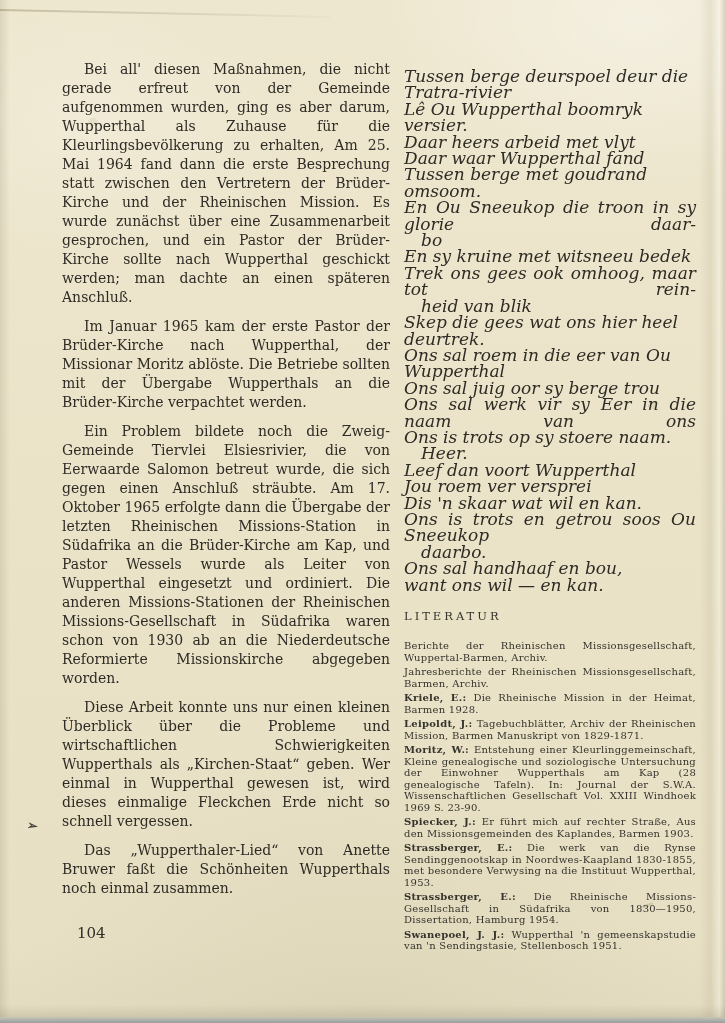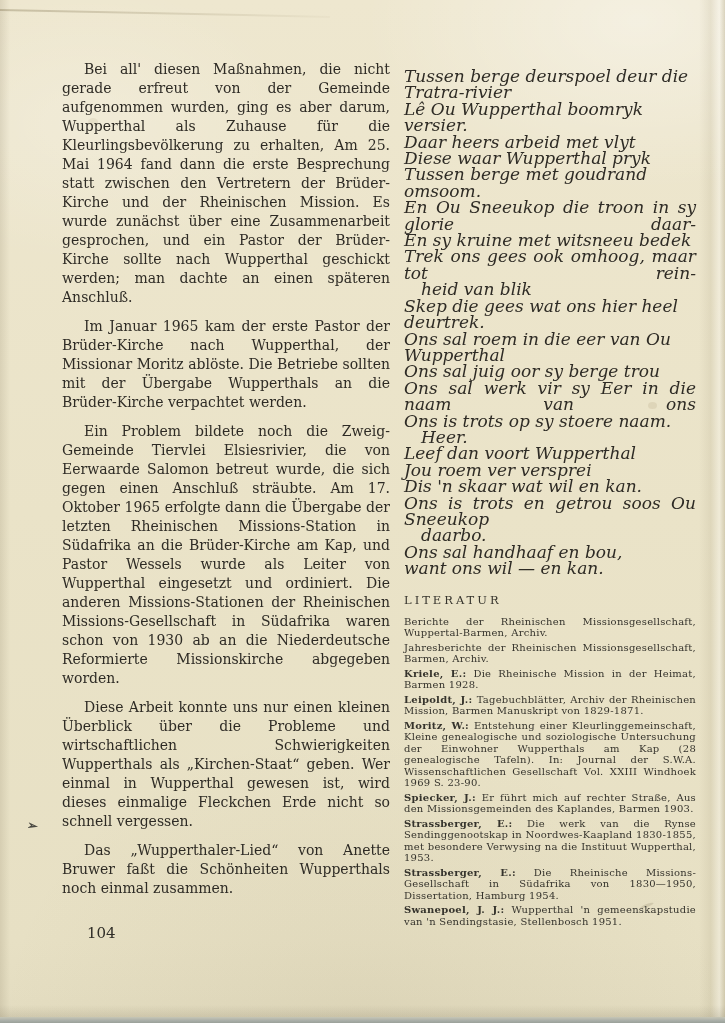--- a/index.html
+++ b/index.html
@@ -59,30 +59,30 @@
   .poem { font-size: 17px; line-height: 16.4px; font-style: italic; }
   .pl { white-space: normal; }
   .pl.indent { padding-left: 17px; }
   .pl.stretch { text-align: justify; text-align-last: justify; }
   .lit-heading {
     margin-top: 16px;
     font-size: 11.5px; letter-spacing: 3px;
     color: #35332c;
   }
   .bib {
-    margin-top: 9px;
+    margin-top: 17px;
     font-size: 10px; line-height: 11.5px;
     letter-spacing: 0.25px;
     text-align: justify;
     color: #35332c;
   }
   .bib p { margin: 0 0 3px 0; }
   .bib b { font-weight: bold; }
   .page-number {
-    position: absolute; left: 87px; top: 924px;
+    position: absolute; left: 77px; top: 924px;
     font-size: 15px; color: #2f2d27;
   }
   .pen-mark {
     position: absolute; left: 27px; top: 818px;
     font-size: 13px; font-weight: bold; color: #4a4942;
     transform: rotate(10deg) scaleY(0.9);
   }
   
   .stain1 { position: absolute; left: 88px; top: 118px; width: 10px; height: 8px; border-radius: 50%;
     background: rgba(160,140,95,0.12); }
@@ -106,23 +106,24 @@
     <p class="para">Ein Problem bildete noch die Zweig-Gemeinde Tiervlei Elsiesrivier, die von Eerwaarde Salomon betreut wurde, die sich gegen einen Anschluß sträubte. Am 17. Oktober 1965 erfolgte dann die Übergabe der letzten Rheinischen Missions-Station in Südafrika an die Brüder-Kirche am Kap, und Pastor Wessels wurde als Leiter von Wupperthal eingesetzt und ordiniert. Die anderen Missions-Stationen der Rheinischen Missions-Gesellschaft in Südafrika waren schon von 1930 ab an die Niederdeutsche Reformierte Missionskirche abgegeben worden.</p>
     <p class="para">Diese Arbeit konnte uns nur einen kleinen Überblick über die Probleme und wirtschaftlichen Schwierigkeiten Wupperthals als „Kirchen-Staat“ geben. Wer einmal in Wupperthal gewesen ist, wird dieses einmalige Fleckchen Erde nicht so schnell vergessen.</p>
     <p class="para"><span>Das „</span><span class="it">Wupperthaler-Lied“</span><span> von Anette Bruwer faßt die Schönheiten Wupperthals noch einmal zusammen.</span></p>
   </div>
 
   <div class="col-right">
     <div class="poem">
       <div class="pl">Tussen berge deurspoel deur die Tratra-rivier</div>
       <div class="pl">Lê Ou Wupperthal boomryk versier.</div>
       <div class="pl">Daar heers arbeid met vlyt</div>
-      <div class="pl">Diese waar Wupperthal pryk</div>
+      <div class="pl">Daar waar Wupperthal fand</div>
       <div class="pl">Tussen berge met goudrand omsoom.</div>
       <div class="pl stretch">En Ou Sneeukop die troon in sy glorie daar-</div>
+      <div class="pl indent">bo</div>
       <div class="pl">En sy kruine met witsneeu bedek</div>
       <div class="pl stretch">Trek ons gees ook omhoog, maar tot rein-</div>
       <div class="pl indent">heid van blik</div>
       <div class="pl">Skep die gees wat ons hier heel deurtrek.</div>
       <div class="pl">Ons sal roem in die eer van Ou Wupperthal</div>
       <div class="pl">Ons sal juig oor sy berge trou</div>
       <div class="pl stretch">Ons sal werk vir sy Eer in die naam van ons</div>
       <div class="pl">Ons is trots op sy stoere naam.</div>
       <div class="pl indent">Heer.</div>
       <div class="pl">Leef dan voort Wupperthal</div>

